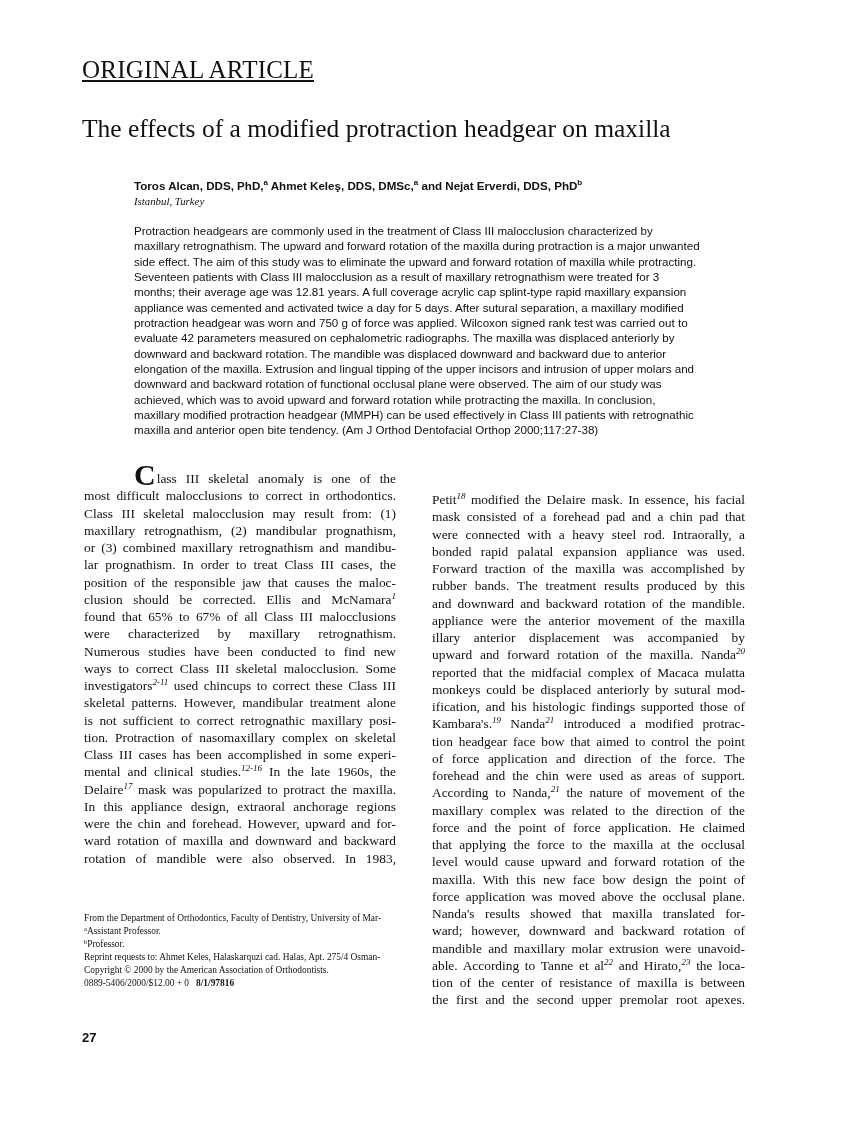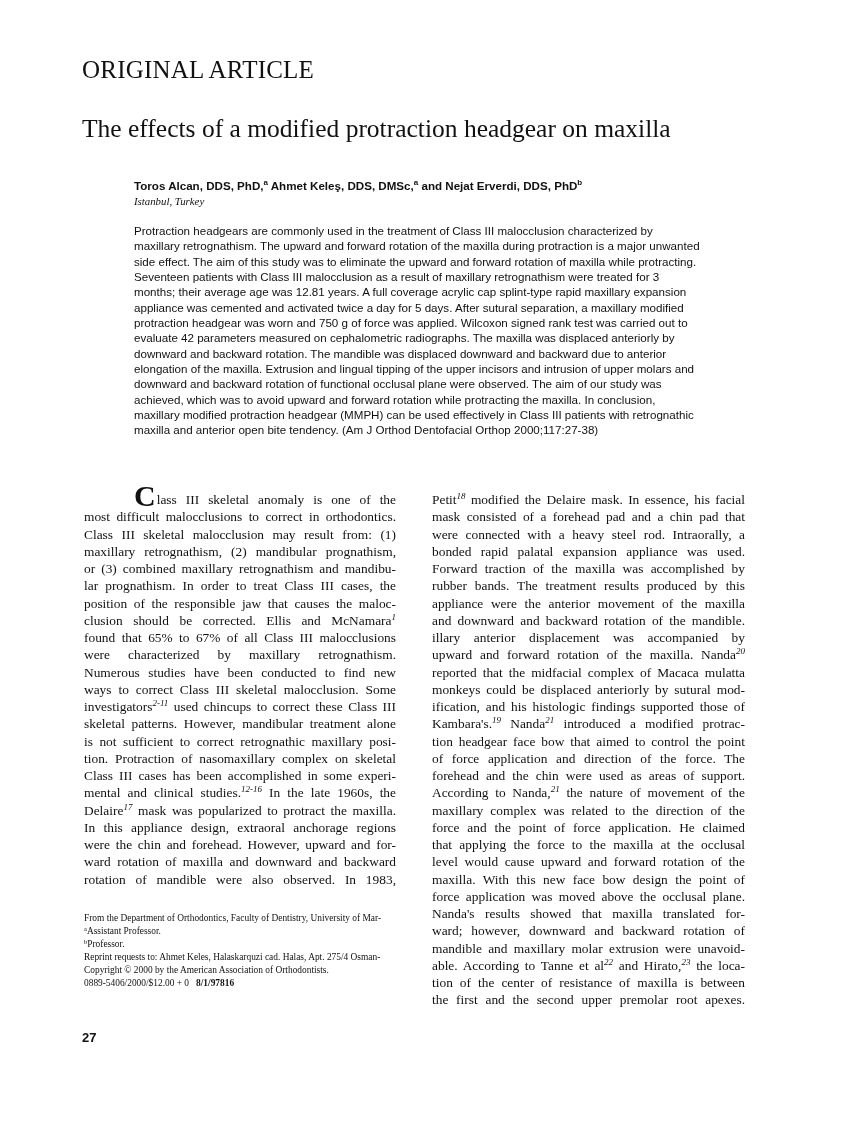--- a/index.html
+++ b/index.html
@@ -1,30 +1,30 @@
 <!DOCTYPE html>
 <html><head>
   <meta charset="utf-8">
   <style>
     html, body { margin: 0; padding: 0; background: #ffffff; }
     body { width: 866px; height: 1122px; position: relative; overflow: hidden; color: #111; }
     .serif { font-family: "Liberation Serif", "DejaVu Serif", serif; }
     .sans { font-family: "Liberation Sans", "DejaVu Sans", sans-serif; }
 
-    #section-label { position: absolute; left: 82px; top: 56px; font-size: 25px; letter-spacing: 0.2px; }
+    #section-label { position: absolute; left: 82px; top: 56px; font-size: 25px; letter-spacing: 0.2px; text-decoration: underline; }
     #article-title { position: absolute; left: 82px; top: 114px; font-size: 25.5px; white-space: nowrap; }
     #authors { position: absolute; left: 134px; top: 178px; font-size: 11.6px; font-weight: bold; white-space: nowrap; }
     #authors sup { font-size: 8px; font-weight: bold; }
     #location { position: absolute; left: 134px; top: 195px; font-size: 10.8px; font-style: italic; }
 
     #abstract { position: absolute; left: 134px; top: 223px; width: 612px; font-size: 11.6px; line-height: 15.35px; }
     .abs-line { white-space: nowrap; display: block; }
 
     .col { position: absolute; font-size: 13.4px; line-height: 17.25px; }
-    #col-left { left: 84px; top: 491px; width: 312px; }
+    #col-left { left: 84px; top: 470px; width: 312px; }
     #col-right { left: 432px; top: 491px; width: 313px; }
     .line { display: block; white-space: nowrap; text-align: justify; text-align-last: justify; height: 17.25px; overflow: visible; }
     .line.last { text-align-last: justify; }
     .col sup { font-size: 9px; line-height: 0; vertical-align: 5px; font-style: italic; }
     .dropcap { font-size: 30px; font-weight: bold; line-height: 10px; vertical-align: -2px; margin-left: 50px; margin-right: 1px; }
 
     #footnotes { position: absolute; left: 84px; top: 912px; width: 316px; font-size: 9.4px; line-height: 12.9px; }
     #footnotes .fn { display: block; white-space: nowrap; }
     #footnotes sup { font-size: 6.5px; vertical-align: 3px; line-height: 0; }
     #footnotes .bold { font-weight: bold; }
@@ -84,22 +84,22 @@
     <span class="line"><span>ward rotation of maxilla and downward and backward</span></span>
     <span class="line last"><span>rotation of mandible were also observed. In 1983,</span></span>
   </div>
 <div id="col-right" class="col serif">
     <span class="line"><span>Petit</span><sup>18</sup><span> modified the Delaire mask. In essence, his facial</span></span>
     <span class="line"><span>mask consisted of a forehead pad and a chin pad that</span></span>
     <span class="line"><span>were connected with a heavy steel rod. Intraorally, a</span></span>
     <span class="line"><span>bonded rapid palatal expansion appliance was used.</span></span>
     <span class="line"><span>Forward traction of the maxilla was accomplished by</span></span>
     <span class="line"><span>rubber bands. The treatment results produced by this</span></span>
+    <span class="line"><span>and downward and backward rotation of the mandible.</span></span>
     <span class="line"><span>appliance were the anterior movement of the maxilla</span></span>
-    <span class="line"><span>and downward and backward rotation of the mandible.</span></span>
     <span class="line"><span>illary anterior displacement was accompanied by</span></span>
     <span class="line"><span>upward and forward rotation of the maxilla. Nanda</span><sup>20</sup></span>
     <span class="line"><span>reported that the midfacial complex of Macaca mulatta</span></span>
     <span class="line"><span>monkeys could be displaced anteriorly by sutural mod-</span></span>
     <span class="line"><span>ification, and his histologic findings supported those of</span></span>
     <span class="line"><span>Kambara's.</span><sup>19</sup><span> Nanda</span><sup>21</sup><span> introduced a modified protrac-</span></span>
     <span class="line"><span>tion headgear face bow that aimed to control the point</span></span>
     <span class="line"><span>of force application and direction of the force. The</span></span>
     <span class="line"><span>forehead and the chin were used as areas of support.</span></span>
     <span class="line"><span>According to Nanda,</span><sup>21</sup><span> the nature of movement of the</span></span>

